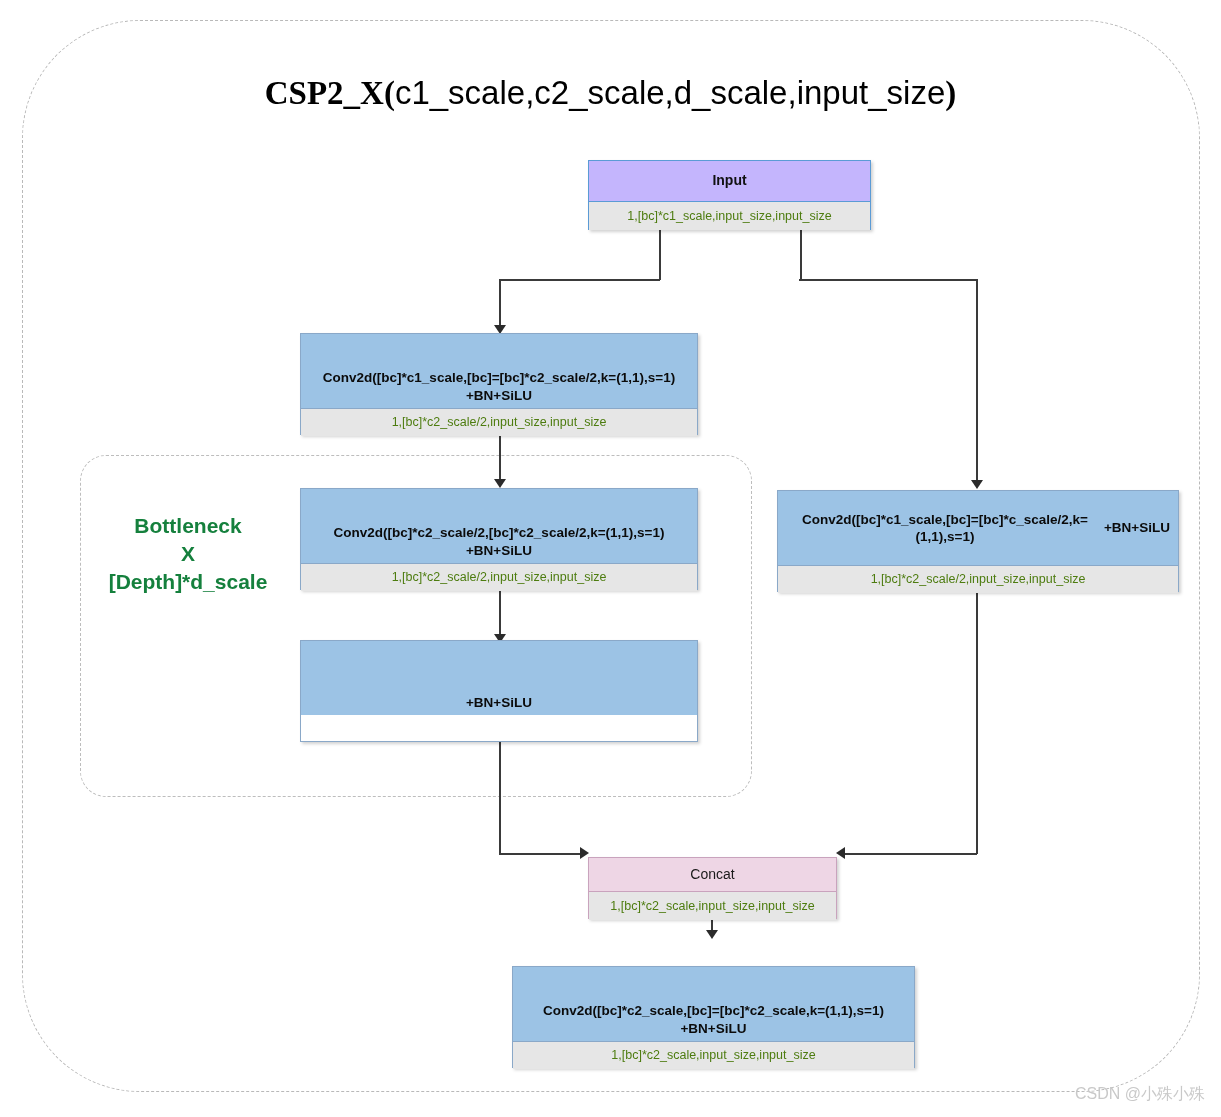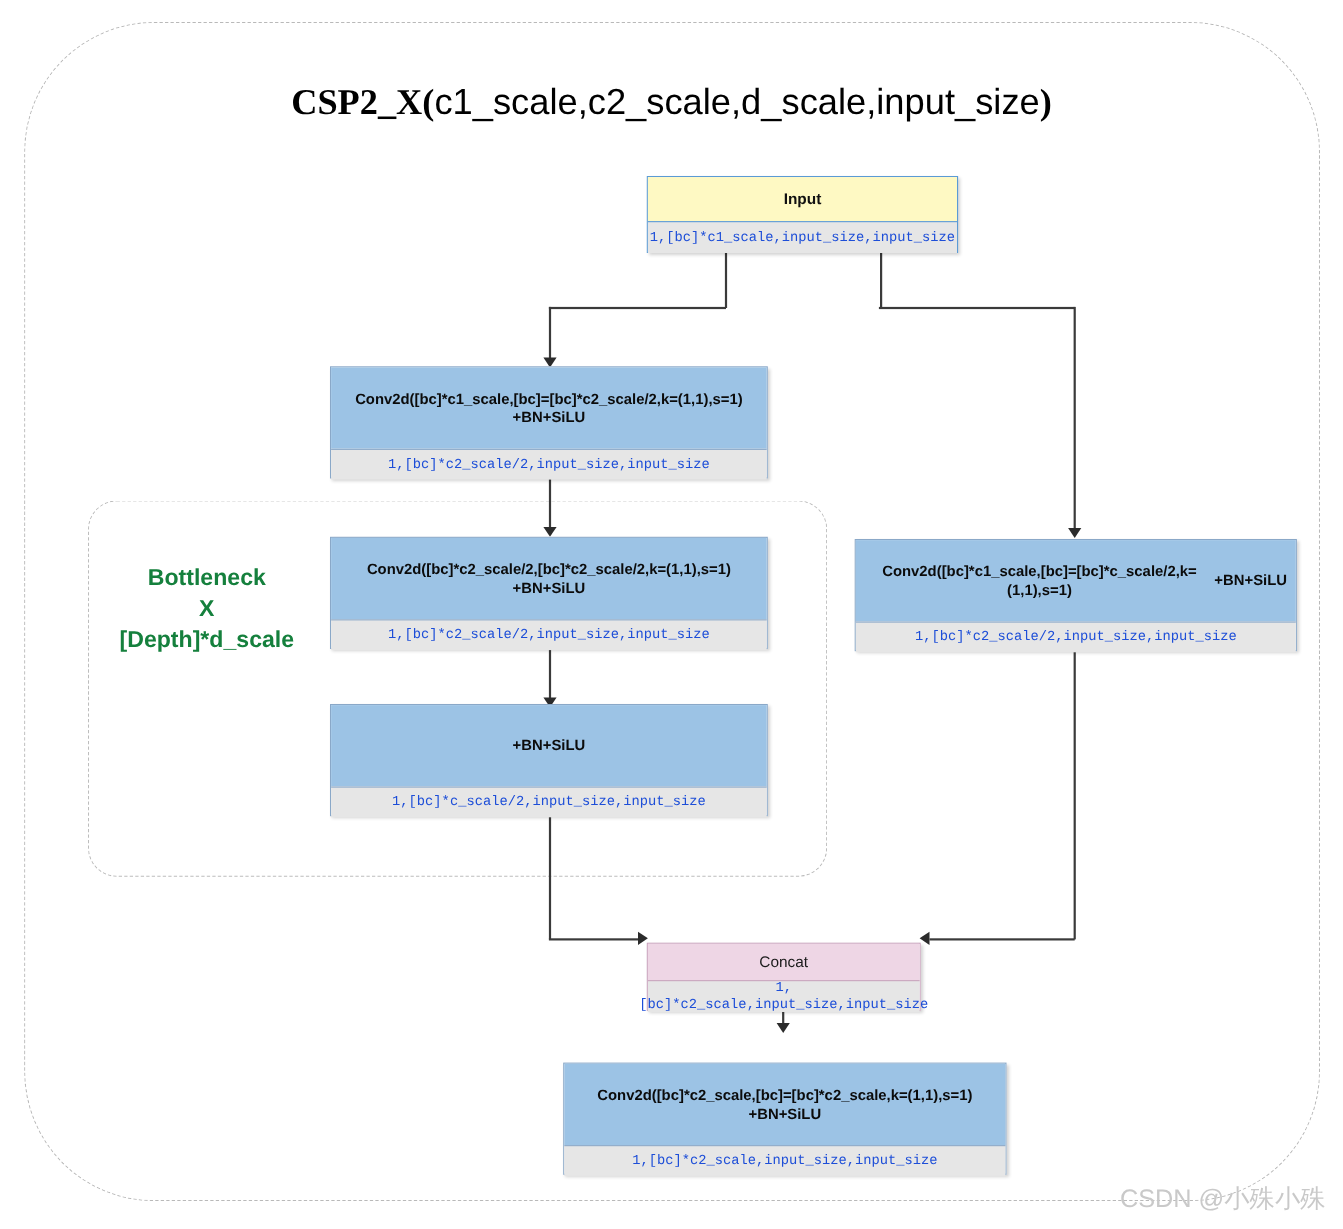--- a/index.html
+++ b/index.html
@@ -72,42 +72,42 @@
     padding: 4px 8px;
     line-height: 1.28;
   }
   .node .ftr {
     display: flex;
     align-items: center;
     justify-content: center;
     text-align: center;
     background: #e6e6e6;
     border-top: 1px solid #8aa8c8;
-    color: #1d4ed8;
+    color: #4d7c0f;
     font-size: 12.5px;
     line-height: 1.2;
-    font-family: Liberation Mono, monospace;
   }
 
   
   .node.input { border-color: #5b9bd5; }
   .node.input .hdr {
-    background: #fef9c3;
+    background: #c4b5fd;
     font-size: 14px;
     font-weight: bold;
     color: #111;
   }
   .node.input .ftr { border-top-color: #5b9bd5; }
 
   
   .node.conv .hdr {
     background: #9cc3e5;
     font-size: 13.5px;
     font-weight: bold;
     color: #0b0b0b;
+    justify-content: flex-end;
   }
 
   
   .node.concat { border: 1px solid #c9a3bd; }
   .node.concat .hdr {
     background: #eed6e5;
     font-size: 14px;
     font-weight: normal;
     color: #1a1a1a;
   }
@@ -131,21 +131,21 @@
   .arw.left {
     border-top: 6px solid transparent;
     border-bottom: 6px solid transparent;
     border-right: 9px solid #2b2b2b;
   }
 
   
   .watermark {
     position: absolute;
     right: 16px; bottom: 12px;
-    font-size: 23px;
+    font-size: 16px;
     color: #c9c9c9;
     white-space: nowrap;
   }
 </style>
 </head>
 <body>
 
 <div id="stage">
 
   <div class="outer-frame"></div>
@@ -206,21 +206,20 @@
       <div>Conv2d([bc]*c2_scale/2,[bc]*c2_scale/2,k=(1,1),s=1)</div>
       <div>+BN+SiLU</div>
     </div>
     <div class="ftr" style="height:28px;">1,[bc]*c2_scale/2,input_size,input_size</div>
   </div>
 
   <div class="node conv" style="left:300px; top:640px; width:398px; height:102px;">
     <div class="hdr" style="height:74px; flex-direction:column;">
       <div>+BN+SiLU</div>
     </div>
-    <div class="ftr" style="height:28px;">1,[bc]*c_scale/2,input_size,input_size</div>
   </div>
 
   <div class="node conv" style="left:777px; top:490px; width:402px; height:102px;">
     <div class="hdr" style="height:74px; flex-direction:row;">
       <div>Conv2d([bc]*c1_scale,[bc]=[bc]*c_scale/2,k=(1,1),s=1)</div>
       <div>+BN+SiLU</div>
     </div>
     <div class="ftr" style="height:28px;">1,[bc]*c2_scale/2,input_size,input_size</div>
   </div>
 

